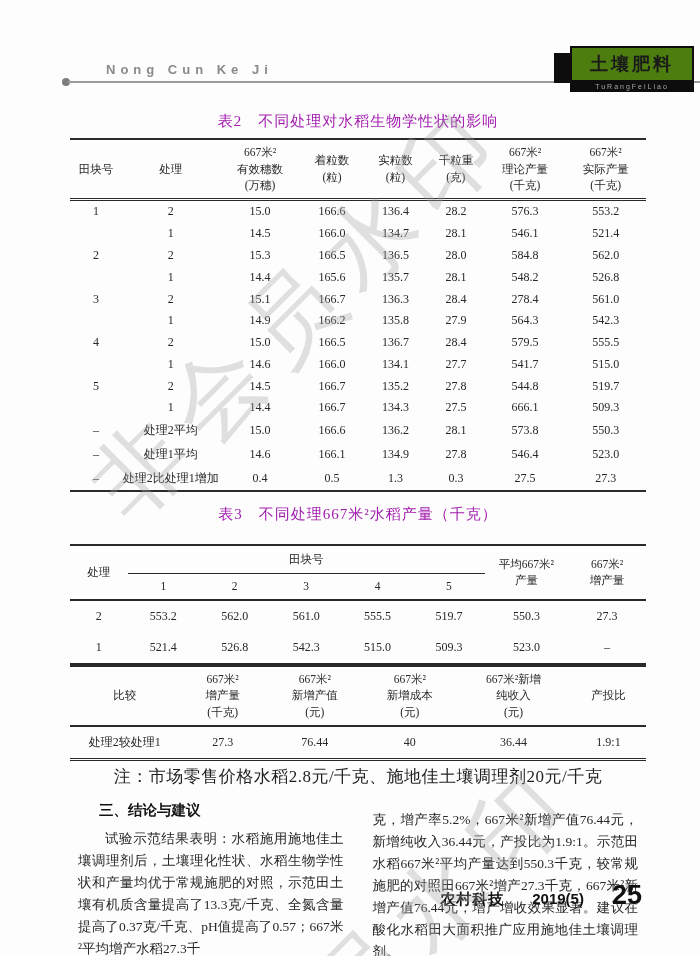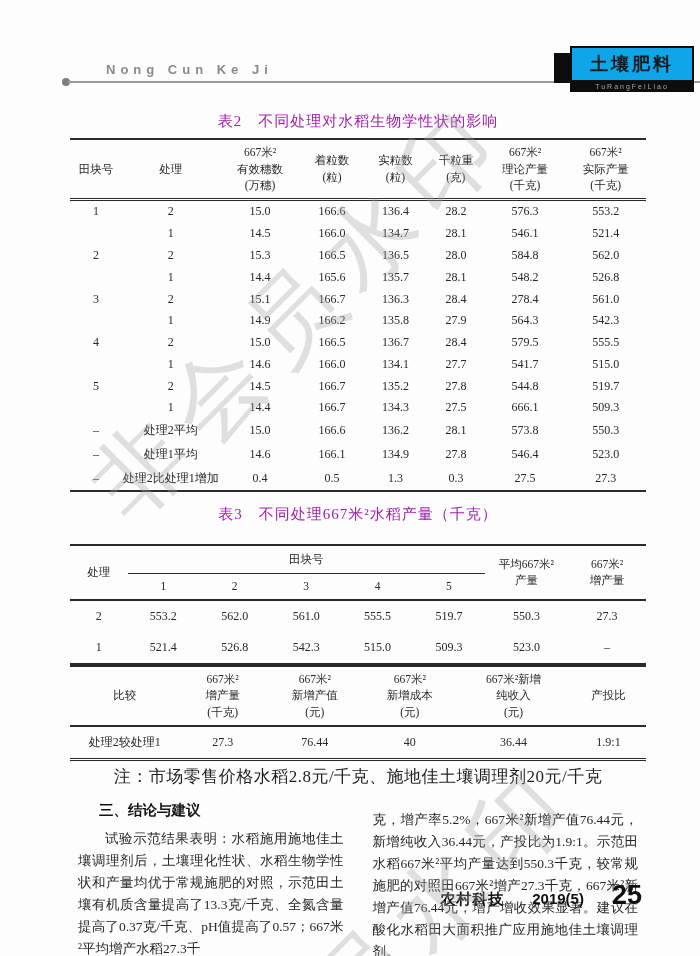--- a/index.html
+++ b/index.html
@@ -12,21 +12,21 @@
   .pinyin{
     position:absolute;left:106px;top:62px;
     font-family:"Liberation Sans","DejaVu Sans",sans-serif;
     font-weight:bold;font-size:13px;letter-spacing:5px;color:#8a8a8a;
   }
   .rule{position:absolute;left:68px;right:0;top:81px;height:2px;background:#9a9a9a;}
   .rule-dot{position:absolute;left:62px;top:78px;width:8px;height:8px;border-radius:50%;background:#7d7d7d;}
   .logo{position:absolute;right:6px;top:46px;width:140px;height:46px;z-index:6;}
   .logo-black{position:absolute;left:0;top:7px;width:30px;height:30px;background:#0d0d0d;}
   .logo-panel{
-    position:absolute;left:16px;top:0;right:0;height:32px;background:#0ea5e9;
+    position:absolute;left:16px;top:0;right:0;height:32px;background:#4d7c0f;
     border:2px solid #0d0d0d;display:flex;align-items:center;justify-content:center;
     font-weight:bold;font-size:18px;letter-spacing:3px;color:#1a1a1a;
   }
   .logo-strip{
     position:absolute;left:16px;bottom:0;right:0;height:11px;background:#0d0d0d;
     color:#a8a8a8;font-size:7px;line-height:11px;text-align:center;letter-spacing:2px;
     font-family:"Liberation Sans",sans-serif;
   }
   
   .wm{

